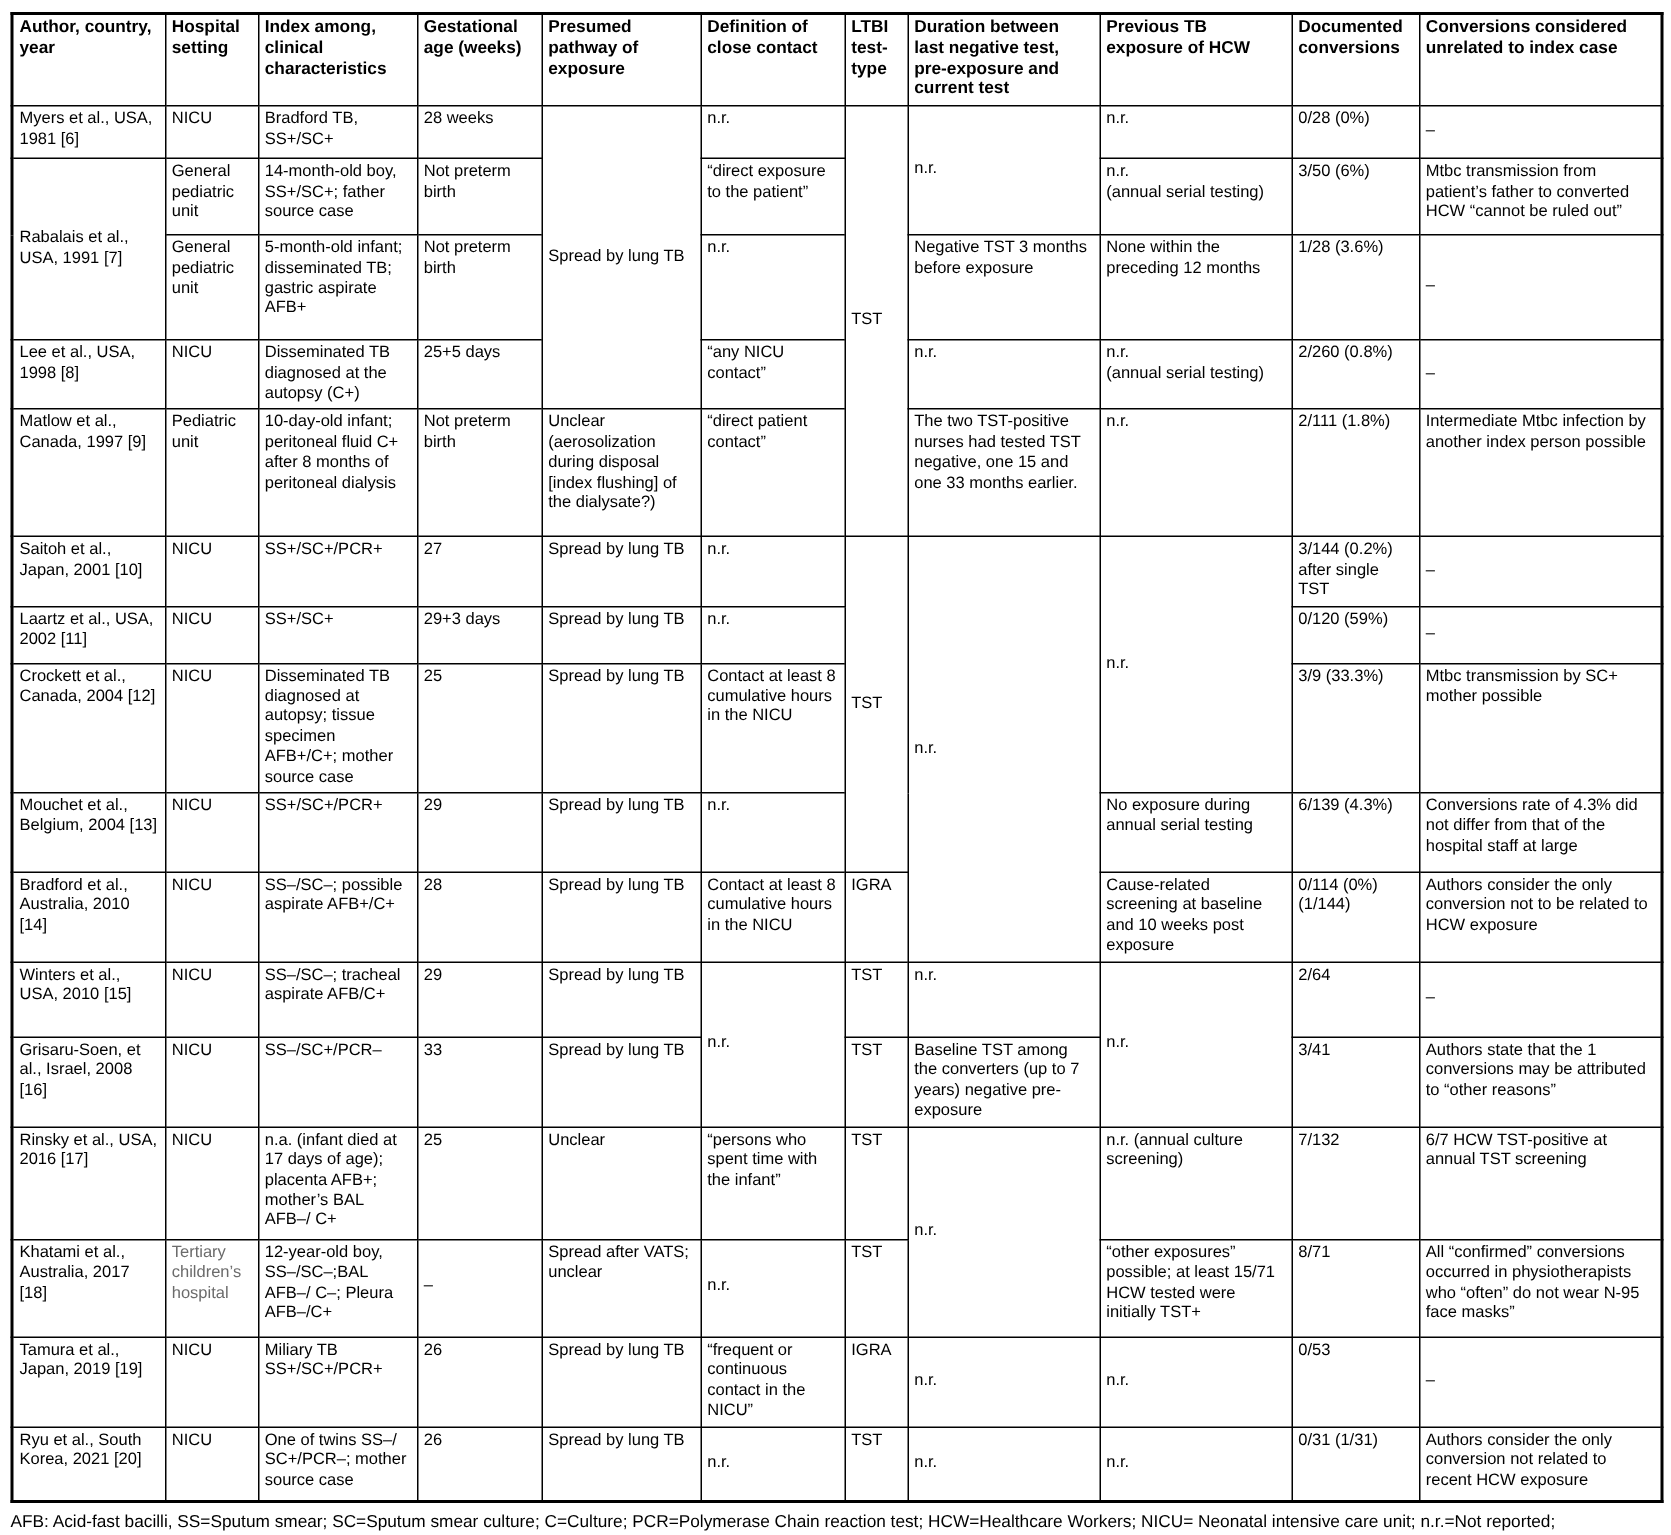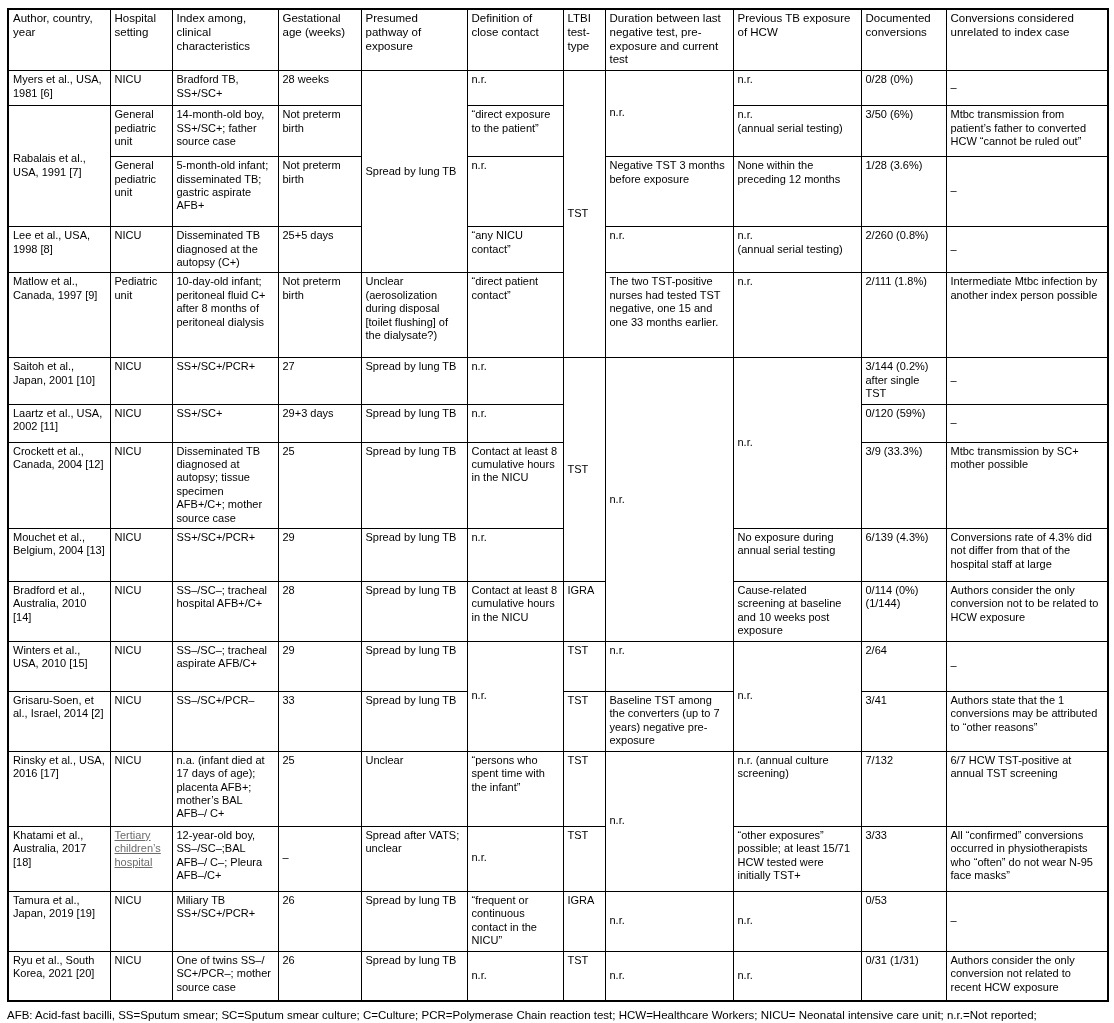--- a/index.html
+++ b/index.html
@@ -4,23 +4,23 @@
 <style>
   html,body{margin:0;padding:0;background:#fff;color:#000;
     font-family:"Liberation Sans","DejaVu Sans",sans-serif;}
   .page{width:1114px;box-sizing:border-box;padding:8px 6px 4px 7px;}
   table.studies{border-collapse:collapse;table-layout:fixed;width:1100px;
     border:2px solid #000;}
   thead tr{height:50px;}
   th,td{border:1px solid #000;padding:2px 4px 3px 4px;font-size:11px;
     line-height:1.22;text-align:left;vertical-align:top;
     overflow:hidden;word-wrap:break-word;white-space:pre-line;}
-  th{font-weight:normal;font-size:11.5px;line-height:1.2;}
+  th{font-weight:bold;font-size:11.5px;line-height:1.2;}
   td.vm{vertical-align:middle;}
-  td.muted{color:#6b6b6b;text-decoration:underline;}
+  td.muted{color:#6b6b6b;}
   tbody tr:nth-child(1){height:35px}
   tbody tr:nth-child(2){height:51px}
   tbody tr:nth-child(3){height:70px}
   tbody tr:nth-child(4){height:46px}
   tbody tr:nth-child(5){height:85px}
   tbody tr:nth-child(6){height:41px}
   tbody tr:nth-child(7){height:38px}
   tbody tr:nth-child(8){height:77px}
   tbody tr:nth-child(9){height:53px}
   tbody tr:nth-child(10){height:60px}
@@ -111,21 +111,21 @@
           <td>n.r.
 (annual serial testing)</td>
           <td>2/260 (0.8%)</td>
           <td class="vm">–</td>
         </tr>
         <tr>
           <td>Matlow et al., Canada, 1997 [9]</td>
           <td>Pediatric unit</td>
           <td>10-day-old infant; peritoneal fluid C+ after 8 months of peritoneal dialysis</td>
           <td>Not preterm birth</td>
-          <td>Unclear (aerosolization during disposal [toilet flushing] of the dialysate?)</td>
+          <td>Unclear (aerosolization during disposal [index flushing] of the dialysate?)</td>
           <td>“direct patient contact”</td>
           <td>The two TST-positive nurses had tested TST negative, one 15 and one 33 months earlier.</td>
           <td>n.r.</td>
           <td>2/111 (1.8%)</td>
           <td>Intermediate Mtbc infection by another index person possible</td>
         </tr>
         <tr>
           <td>Saitoh et al., Japan, 2001 [10]</td>
           <td>NICU</td>
           <td>SS+/SC+/PCR+</td>
@@ -165,21 +165,21 @@
           <td>29</td>
           <td>Spread by lung TB</td>
           <td>n.r.</td>
           <td>No exposure during annual serial testing</td>
           <td>6/139 (4.3%)</td>
           <td>Conversions rate of 4.3% did not differ from that of the hospital staff at large</td>
         </tr>
         <tr>
           <td>Bradford et al., Australia, 2010 [14]</td>
           <td>NICU</td>
-          <td>SS–/SC–; tracheal hospital AFB+/C+</td>
+          <td>SS–/SC–; possible aspirate AFB+/C+</td>
           <td>28</td>
           <td>Spread by lung TB</td>
           <td>Contact at least 8 cumulative hours in the NICU</td>
           <td>IGRA</td>
           <td>Cause-related screening at baseline and 10 weeks post exposure</td>
           <td>0/114 (0%)
 (1/144)</td>
           <td>Authors consider the only conversion not to be related to HCW exposure</td>
         </tr>
         <tr>
@@ -189,21 +189,21 @@
           <td>29</td>
           <td>Spread by lung TB</td>
           <td rowspan="2" class="vm">n.r.</td>
           <td>TST</td>
           <td>n.r.</td>
           <td rowspan="2" class="vm">n.r.</td>
           <td>2/64</td>
           <td class="vm">–</td>
         </tr>
         <tr>
-          <td>Grisaru-Soen, et al., Israel, 2014 [2]</td>
+          <td>Grisaru-Soen, et al., Israel, 2008 [16]</td>
           <td>NICU</td>
           <td>SS–/SC+/PCR–</td>
           <td>33</td>
           <td>Spread by lung TB</td>
           <td>TST</td>
           <td>Baseline TST among the converters (up to 7 years) negative pre-exposure</td>
           <td>3/41</td>
           <td>Authors state that the 1 conversions may be attributed to “other reasons”</td>
         </tr>
         <tr>
@@ -221,21 +221,21 @@
         </tr>
         <tr>
           <td>Khatami et al., Australia, 2017 [18]</td>
           <td class="muted">Tertiary children’s hospital</td>
           <td>12-year-old boy, SS–/SC–;BAL AFB–/ C–; Pleura AFB–/C+</td>
           <td class="vm">–</td>
           <td>Spread after VATS; unclear</td>
           <td class="vm">n.r.</td>
           <td>TST</td>
           <td>“other exposures” possible; at least 15/71 HCW tested were initially TST+</td>
-          <td>3/33</td>
+          <td>8/71</td>
           <td>All “confirmed” conversions occurred in physiotherapists who “often” do not wear N-95 face masks”</td>
         </tr>
         <tr>
           <td>Tamura et al., Japan, 2019 [19]</td>
           <td>NICU</td>
           <td>Miliary TB SS+/SC+/PCR+</td>
           <td>26</td>
           <td>Spread by lung TB</td>
           <td>“frequent or continuous contact in the NICU”</td>
           <td>IGRA</td>

